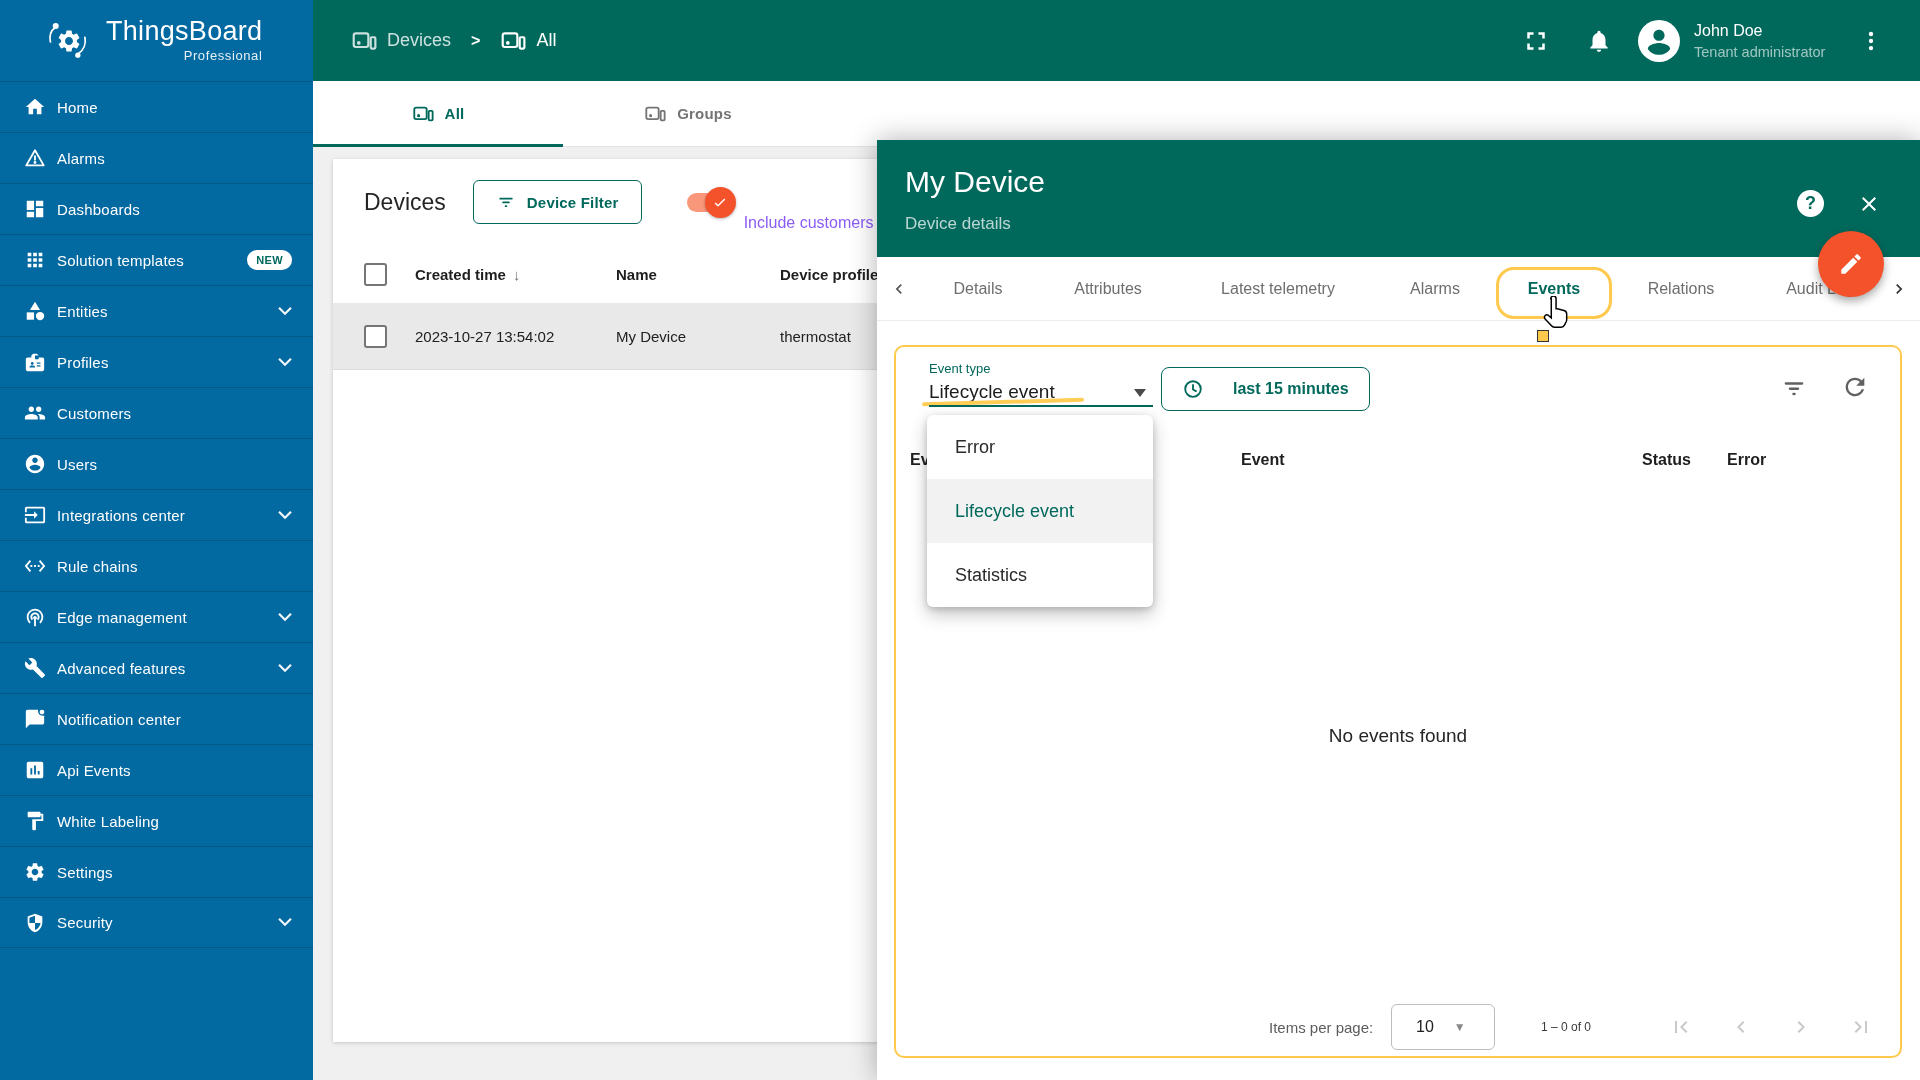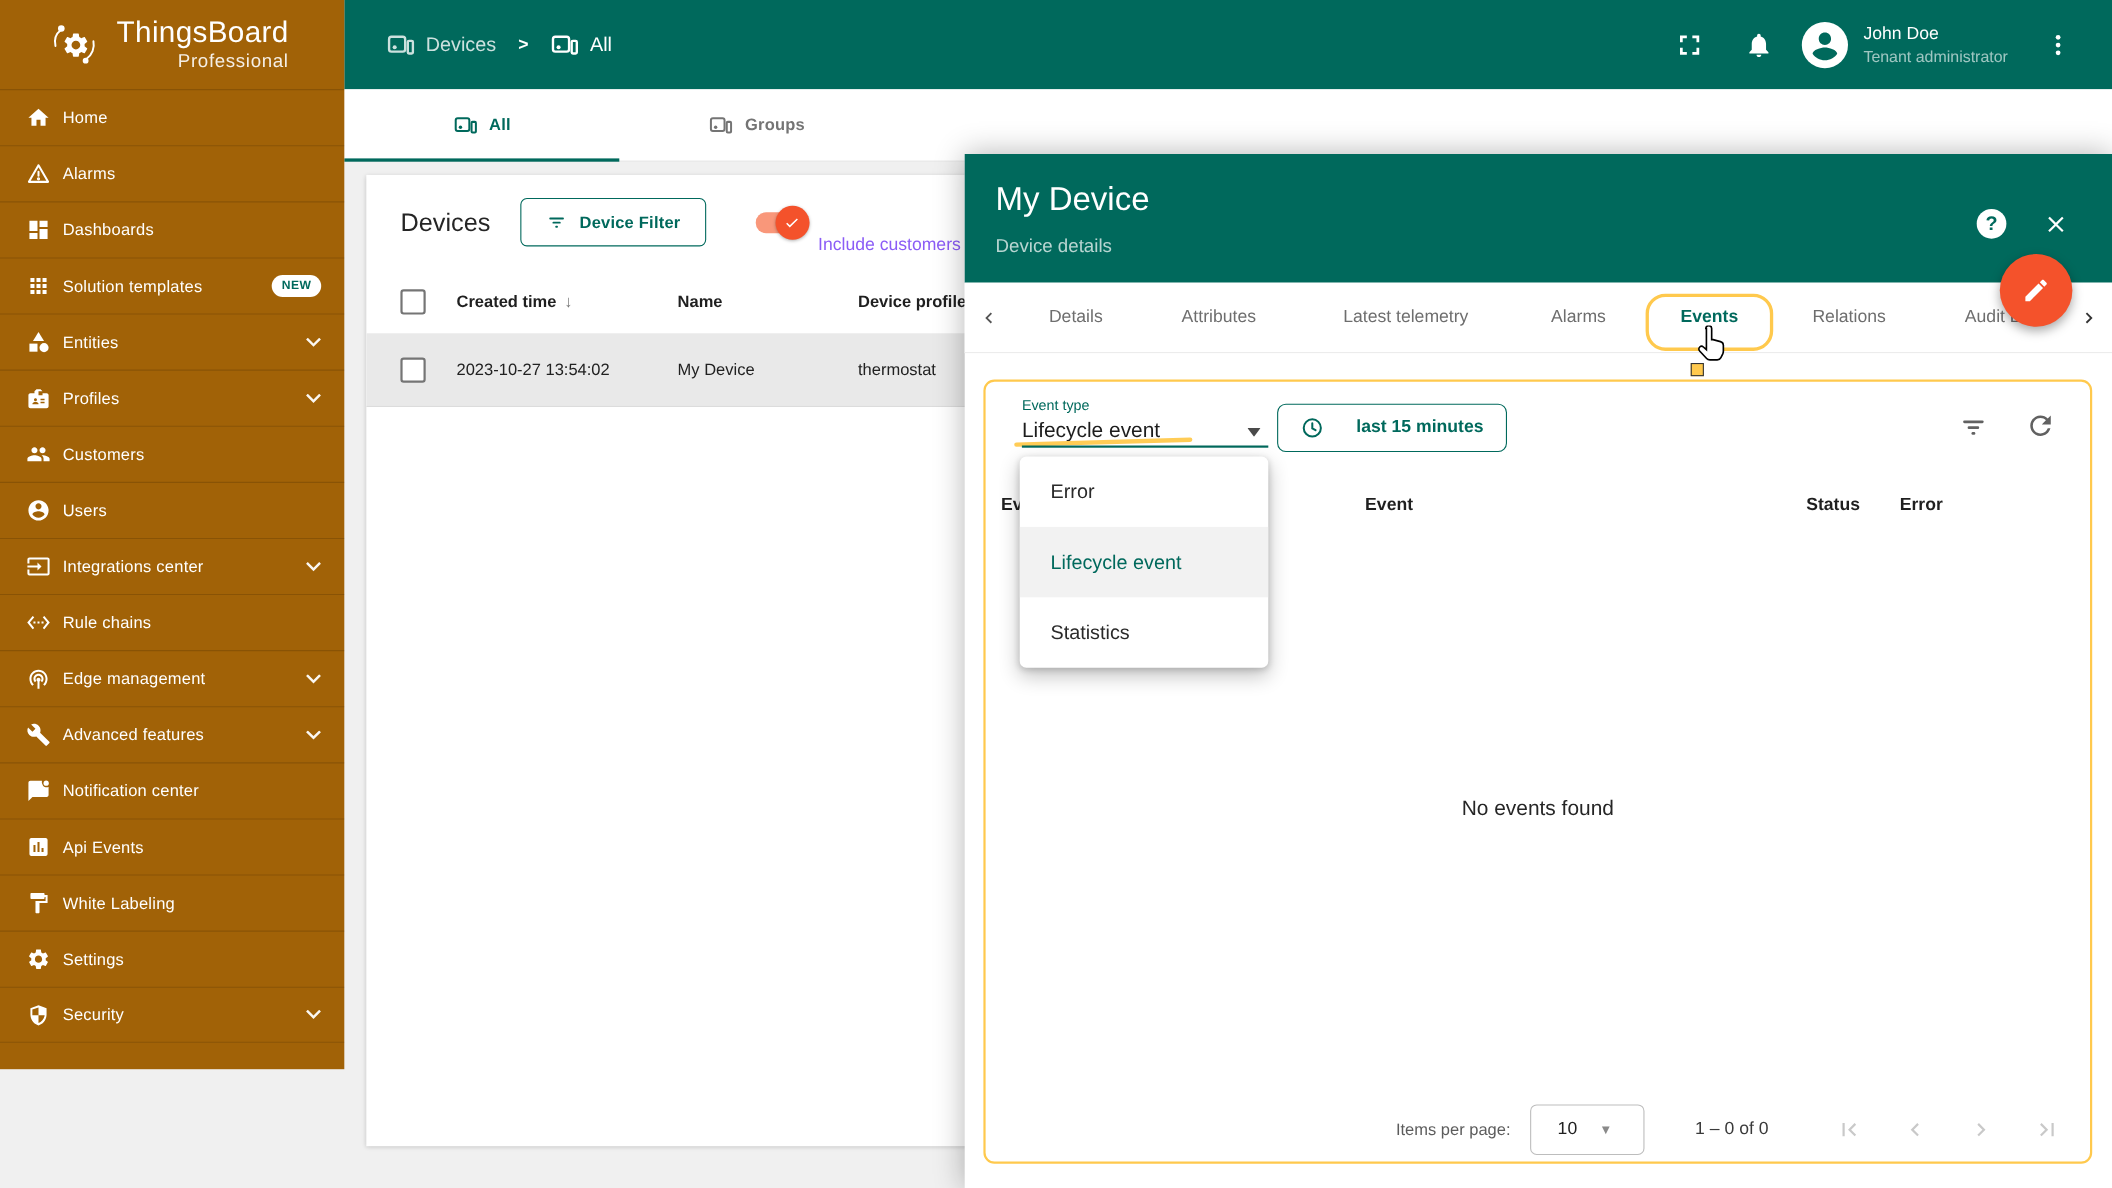--- a/index.html
+++ b/index.html
@@ -1,24 +1,24 @@
 <!DOCTYPE html>
 <html><head>
 <meta charset="utf-8">
 <style>
   html,body{margin:0;padding:0;width:1920px;height:1080px;overflow:hidden;
     font-family:"Liberation Sans",sans-serif;background:#f0f0f0;position:relative;
     -webkit-font-smoothing:antialiased;color:#212121;}
   svg{display:block}
   
-  .sidebar{position:absolute;left:0;top:0;width:313px;height:972px;background:#a16207;z-index:3;}
+  .sidebar{position:absolute;left:0;top:0;width:313px;height:1080px;background:#0369a1;z-index:3;}
   .logo{height:81px;display:flex;align-items:center;padding-left:46px;}
   .logo-txt{margin-left:14px;color:#fff;display:flex;flex-direction:column;align-items:flex-end;}
   .logo-name{font-size:27px;font-weight:500;letter-spacing:.3px;line-height:1;}
-  .logo-ed{font-size:17px;letter-spacing:.6px;opacity:.9;margin-top:3px;}
+  .logo-ed{font-size:13px;letter-spacing:.6px;opacity:.9;margin-top:3px;}
   .nav-item{height:51px;box-sizing:border-box;display:flex;align-items:center;
     padding:0 21px 0 24px;border-top:1px solid rgba(0,0,0,.15);color:#fff;cursor:pointer;}
   .nav-item:last-child{border-bottom:1px solid rgba(0,0,0,.15);}
   .nav-icon{width:22px;height:22px;margin-right:11px;flex:none;display:flex;align-items:center;justify-content:center;}
   .nav-label{font-size:15px;font-weight:500;letter-spacing:.2px;white-space:nowrap;}
   .badge-new{margin-left:auto;background:#fff;color:#00695C;font-size:11px;font-weight:700;
     border-radius:11px;padding:4px 9px;letter-spacing:.4px;}
   .nav-chevron{margin-left:auto;opacity:.95;}
   
   .header{position:absolute;left:313px;top:0;width:1607px;height:81px;background:#00695C;z-index:2;}
@@ -97,21 +97,21 @@
   .dropdown{position:absolute;left:31px;top:68px;width:226px;background:#fff;border-radius:6px;
     box-shadow:0 7px 18px rgba(0,0,0,.24),0 2px 6px rgba(0,0,0,.16);z-index:8;overflow:hidden;}
   .dd-option{height:64px;display:flex;align-items:center;padding-left:28px;font-size:18px;color:#2a2a2a;cursor:pointer;}
   .dd-option.selected{background:#f2f2f2;color:#00695C;}
   .pagination{position:absolute;left:0;top:650px;width:100%;height:60px;font-size:15px;}
   .ipp-label{position:absolute;left:373px;top:50%;transform:translateY(-50%);color:#5c5c5c;}
   .ipp-select{position:absolute;left:495px;top:7px;width:104px;height:46px;box-sizing:border-box;
     border:1px solid #bdbdbd;border-radius:6px;display:flex;align-items:center;padding-left:24px;gap:20px;
     font-size:16px;color:#212121;cursor:pointer;background:#fff;}
   .ipp-arrow{color:#8a8a8a;font-size:12px;}
-  .range{position:absolute;left:645px;top:50%;transform:translateY(-50%);font-size:16px;color:#3a3a3a;white-space:nowrap;}
+  .range{position:absolute;left:645px;top:50%;transform:translateY(-50%);font-size:12px;color:#3a3a3a;white-space:nowrap;}
   .pg-btn{position:absolute;top:50%;transform:translateY(-50%);color:#c9c9c9;}
   
   .cursor{position:absolute;left:664px;top:156px;z-index:20;pointer-events:none;}
   .cursor-box{position:absolute;left:660px;top:190px;width:10px;height:10px;background:#FFC94D;
     border:1.5px solid #333;z-index:19;pointer-events:none;}
 </style>
 </head>
 <body>
 
 <div class="sidebar">

